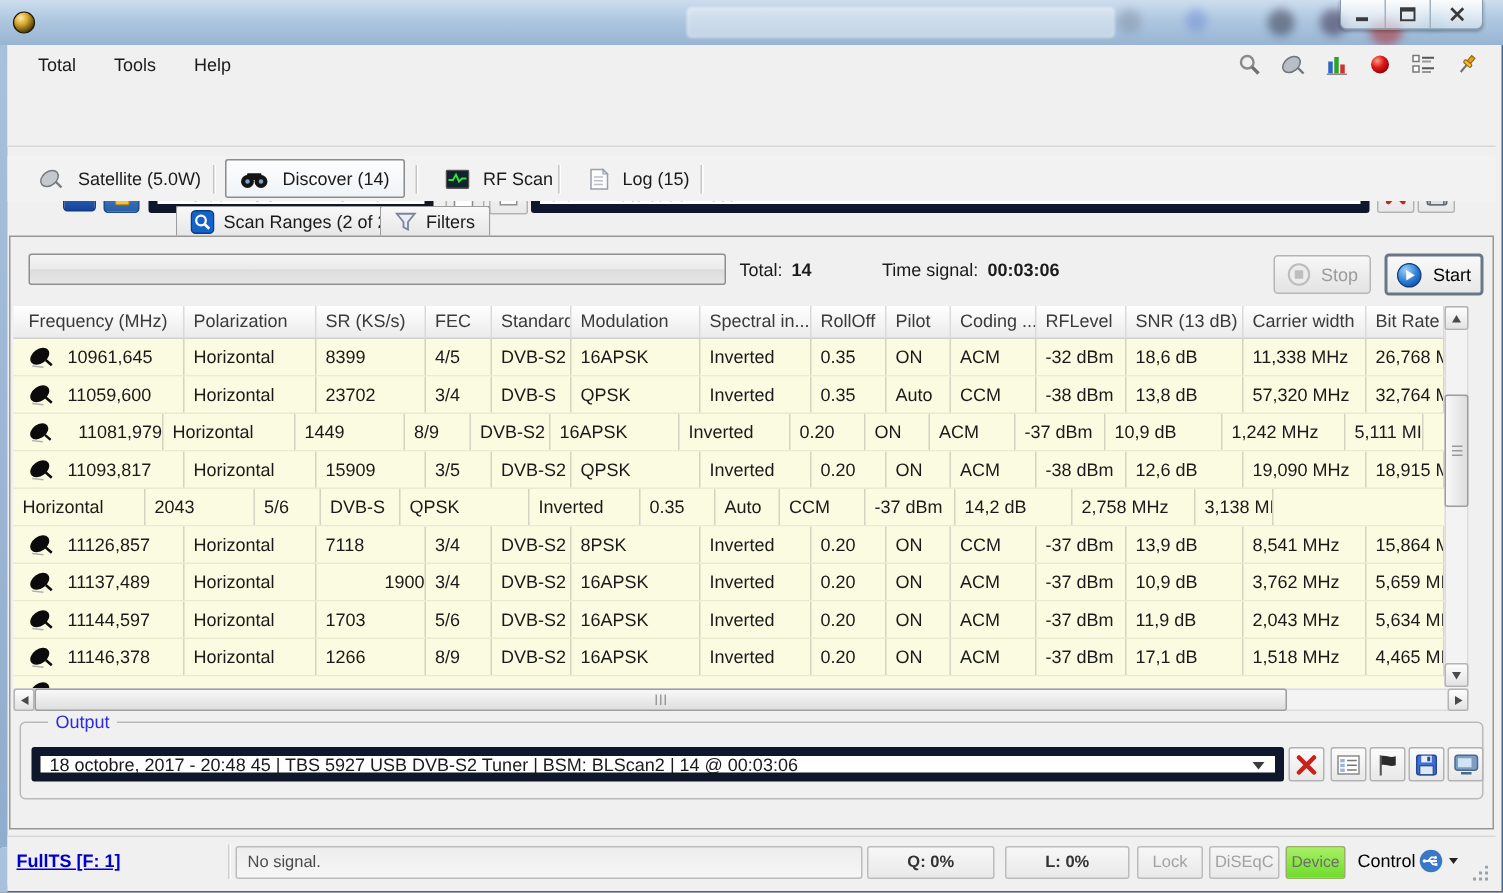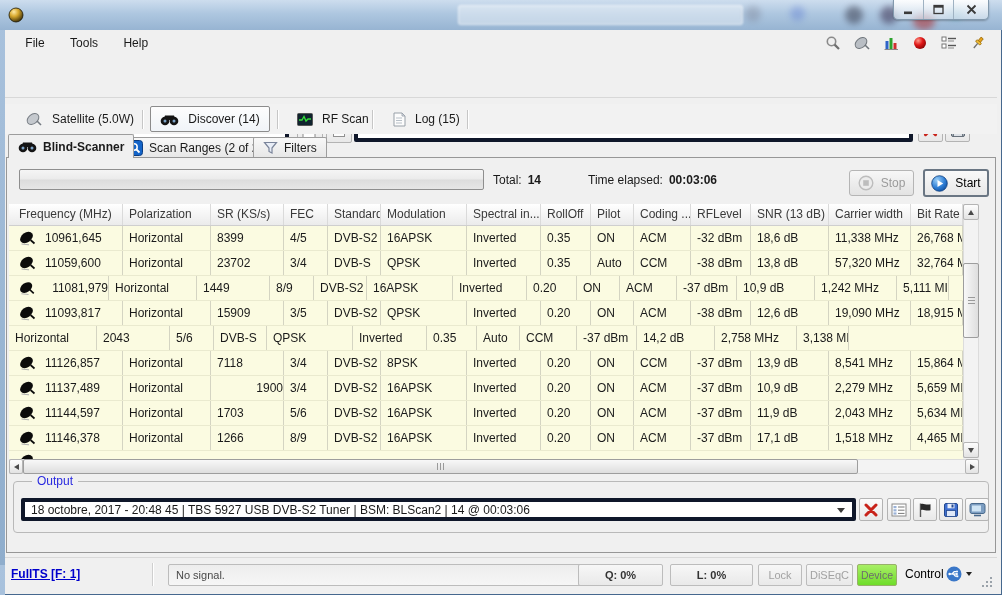--- a/index.html
+++ b/index.html
@@ -32,21 +32,21 @@
   .mb-ic { width:18px; height:18px; display:flex; align-items:center; justify-content:center; }
 
   .toolbar { position:absolute; left:5px; top:56px; width:992px; height:42px; background:#f0f0f0;
     border-bottom:1px solid #d8d8d8; }
   .tb-abs { position:absolute; }
   .icbtn { display:flex; align-items:center; justify-content:center; border-radius:3px; }
   .btn-info { left:37px; top:63px; width:22px; height:22px; background:linear-gradient(#3f80dc,#17459e);
     border:1px solid #123a80; color:#fff; font:italic bold 13px "DejaVu Serif",serif; }
   .btn-lock { left:64px; top:62px; width:24px; height:24px; background:linear-gradient(#5590d4,#2a5fa8);
     border:1px solid #1d4a8a; }
-  .combo { background:#fff; border:4px solid #0f172a; border-radius:2px; display:flex; align-items:center; height:24px; }
+  .combo { background:#fff; border:6px solid #0f172a; border-radius:2px; display:flex; align-items:center; height:24px; }
   .combo .cv { flex:1; padding-left:6px; white-space:nowrap; overflow:hidden; }
   .arrow-dn { width:0; height:0; border:4px solid transparent; border-top:5px solid #3a3a3a; margin:5px 7px 0 4px; }
   .combo-device { left:94px; top:62px; width:190px; }
   .combo-sat { left:349px; top:62px; width:559px; }
   .flatbtn { background:linear-gradient(#fbfbfb,#e8e8e8); border:1px solid #b3b3b3; border-radius:2px; }
   .btn-newdoc { left:292px; top:61px; width:26px; height:26px; }
   .btn-transp { left:321px; top:61px; width:26px; height:26px; }
   .btn-del-tb { left:913px; top:61px; width:25px; height:25px; }
   .btn-save-tb { left:940px; top:61px; width:25px; height:25px; }
 
@@ -112,21 +112,21 @@
   .outbtn { top:340px; width:24px; height:23px; }
 
   
   .statusbar { position:absolute; left:5px; top:557px; width:992px; height:33px; background:#f0f0f0;
     border-top:1px solid #d9d9d9; font-size:11px; }
   .sb-abs { position:absolute; }
   .sb-panel { top:6px; height:22px; border:1px solid #bcbcbc; border-radius:2px;
     background:linear-gradient(#f7f7f7,#e9e9e9); display:flex; align-items:center; justify-content:center; }
   .status-link { left:6px; top:0; line-height:32px; color:#0000cc; font-weight:bold; text-decoration:underline; font-size:12px; }
   .sb-sep { left:147px; top:5px; width:1px; height:23px; background:#cfcfcf; box-shadow:1px 0 0 #fff; }
-  .msg-panel { left:163px; width:418px; justify-content:flex-start; padding-left:7px; color:#4a4a4a;
+  .msg-panel { left:152px; width:418px; justify-content:flex-start; padding-left:7px; color:#4a4a4a;
     background:linear-gradient(#ededed,#f6f6f6); }
   .q-panel { left:573px; width:85px; font-weight:bold; color:#333; }
   .l-panel { left:665px; width:83px; font-weight:bold; color:#333; }
   .lock-btn { left:753px; width:44px; color:#a2a2a2; }
   .diseqc-btn { left:801px; width:47px; color:#a2a2a2; }
   .device-btn { left:852px; width:40px; color:#6d6d6d; font-size:10.5px;
     background:linear-gradient(#a8ef66,#6fdd2a); border:1px solid #98b06a; }
   .control-lbl { left:900px; top:0; line-height:32px; font-size:12px; color:#000; }
   .usb-wrap { left:941px; top:8px; }
   .ctl-arrow { left:961px; top:14px; width:0; height:0; border:3.5px solid transparent; border-top:4.5px solid #222; }
@@ -173,21 +173,21 @@
             <path d="M1.5 1.5 L9.5 9.5 M9.5 1.5 L1.5 9.5" stroke="#3a3a3a" stroke-width="1.8"></path>
           </svg>
       </div>
     </div>
   </div>
   <div class="edge-l"></div>
   <div class="edge-r"></div>
 
   <div class="menubar">
     <span style="display:inline-block;width:6px"></span>
-    <span class="menu-item">File</span>
+    <span class="menu-item">Total</span>
     <span class="menu-item">Tools</span>
     <span class="menu-item">Help</span>
     <div class="menubar-icons">
       <span class="mb-ic">
         <svg width="16" height="16">
             <circle cx="6.5" cy="6.5" r="4.2" fill="none" stroke="#8a8a8a" stroke-width="1.6"></circle>
             <line x1="9.6" y1="9.6" x2="14" y2="14" stroke="#6f6f6f" stroke-width="2.2"></line>
           </svg>
       </span>
       <span class="mb-ic">
@@ -322,30 +322,20 @@
           <path d="M9 1 l3 3 h-3 z" fill="#dde2e8" stroke="#98a0a8" stroke-width="0.8"></path>
           <line x1="3" y1="6" x2="9" y2="6" stroke="#b8c0c8"></line>
           <line x1="3" y1="8.5" x2="9" y2="8.5" stroke="#b8c0c8"></line>
           <line x1="3" y1="11" x2="9" y2="11" stroke="#b8c0c8"></line>
         </svg>
       <span>Log (15)</span>
     </div>
     <div class="tabsep" style="left:462px"></div>
   </div>
 
-  <div class="subtab subtab-active" style="left:8px;top:134px;height:24px">
-    <svg width="19" height="13">
-        <circle cx="5" cy="8" r="4.3" fill="#141414"></circle>
-        <circle cx="14" cy="8" r="4.3" fill="#141414"></circle>
-        <path d="M5 2.5 h9 l1.5 4.5 h-12 z" fill="#141414"></path>
-        <circle cx="5" cy="8" r="1.5" fill="#7da4c8"></circle>
-        <circle cx="14" cy="8" r="1.5" fill="#7da4c8"></circle>
-      </svg>
-    <span>Blind-Scanner</span>
-  </div>
   <div class="subtab" style="left:117px;top:137px;height:21px">
     <svg width="16" height="16">
         <rect x="0.5" y="0.5" width="15" height="15" rx="3" fill="#1464c8" stroke="#0a3c82"></rect>
         <circle cx="7" cy="7" r="3.2" fill="none" stroke="#fff" stroke-width="1.5"></circle>
         <line x1="9.5" y1="9.5" x2="12.5" y2="12.5" stroke="#fff" stroke-width="1.8"></line>
       </svg>
     <span>Scan Ranges (2 of 2)</span>
   </div>
   <div class="subtab" style="left:253px;top:137px;height:21px">
     <svg width="15" height="14">
@@ -353,21 +343,21 @@
       </svg>
     <span>Filters</span>
   </div>
 
   <div class="panel">
     <div class="p-abs progressbar"></div>
     <div class="p-abs scanlabel" style="left:486px">
       <span>Total:</span><b>14</b>
     </div>
     <div class="p-abs scanlabel" style="left:581px">
-      <span>Time elapsed:</span><b>00:03:06</b>
+      <span>Time signal:</span><b>00:03:06</b>
     </div>
     <div class="p-abs btn-stop">
       <svg width="16" height="16">
           <circle cx="8" cy="8" r="6.8" fill="#ececec" stroke="#bdbdbd" stroke-width="1.4"></circle>
           <rect x="5.2" y="5.2" width="5.6" height="5.6" fill="#bdbdbd"></rect>
         </svg>
       <span>Stop</span>
     </div>
     <div class="p-abs btn-start">
       <svg width="17" height="17">
@@ -723,21 +713,21 @@
           <div class="td" style="width: 57px;">
             <span>ACM</span>
           </div>
           <div class="td" style="width: 60px;">
             <span>-37 dBm</span>
           </div>
           <div class="td" style="width: 78px;">
             <span>10,9 dB</span>
           </div>
           <div class="td" style="width: 82px;">
-            <span>2,279 MHz</span>
+            <span>3,762 MHz</span>
           </div>
           <div class="td" style="width: 52px;">
             <span>5,659 MI</span>
           </div>
         </div>
         <div class="tr">
           <div class="td freq" style="width: 114px;">
   <svg width="18" height="15" viewBox="0 0 18 15">
     <ellipse cx="7.5" cy="6.5" rx="7" ry="4.8" transform="rotate(-36 7.5 6.5)" fill="#0b0b0b"></ellipse>
     <line x1="11.5" y1="9" x2="15.5" y2="12.5" stroke="#0b0b0b" stroke-width="1.7"></line>

